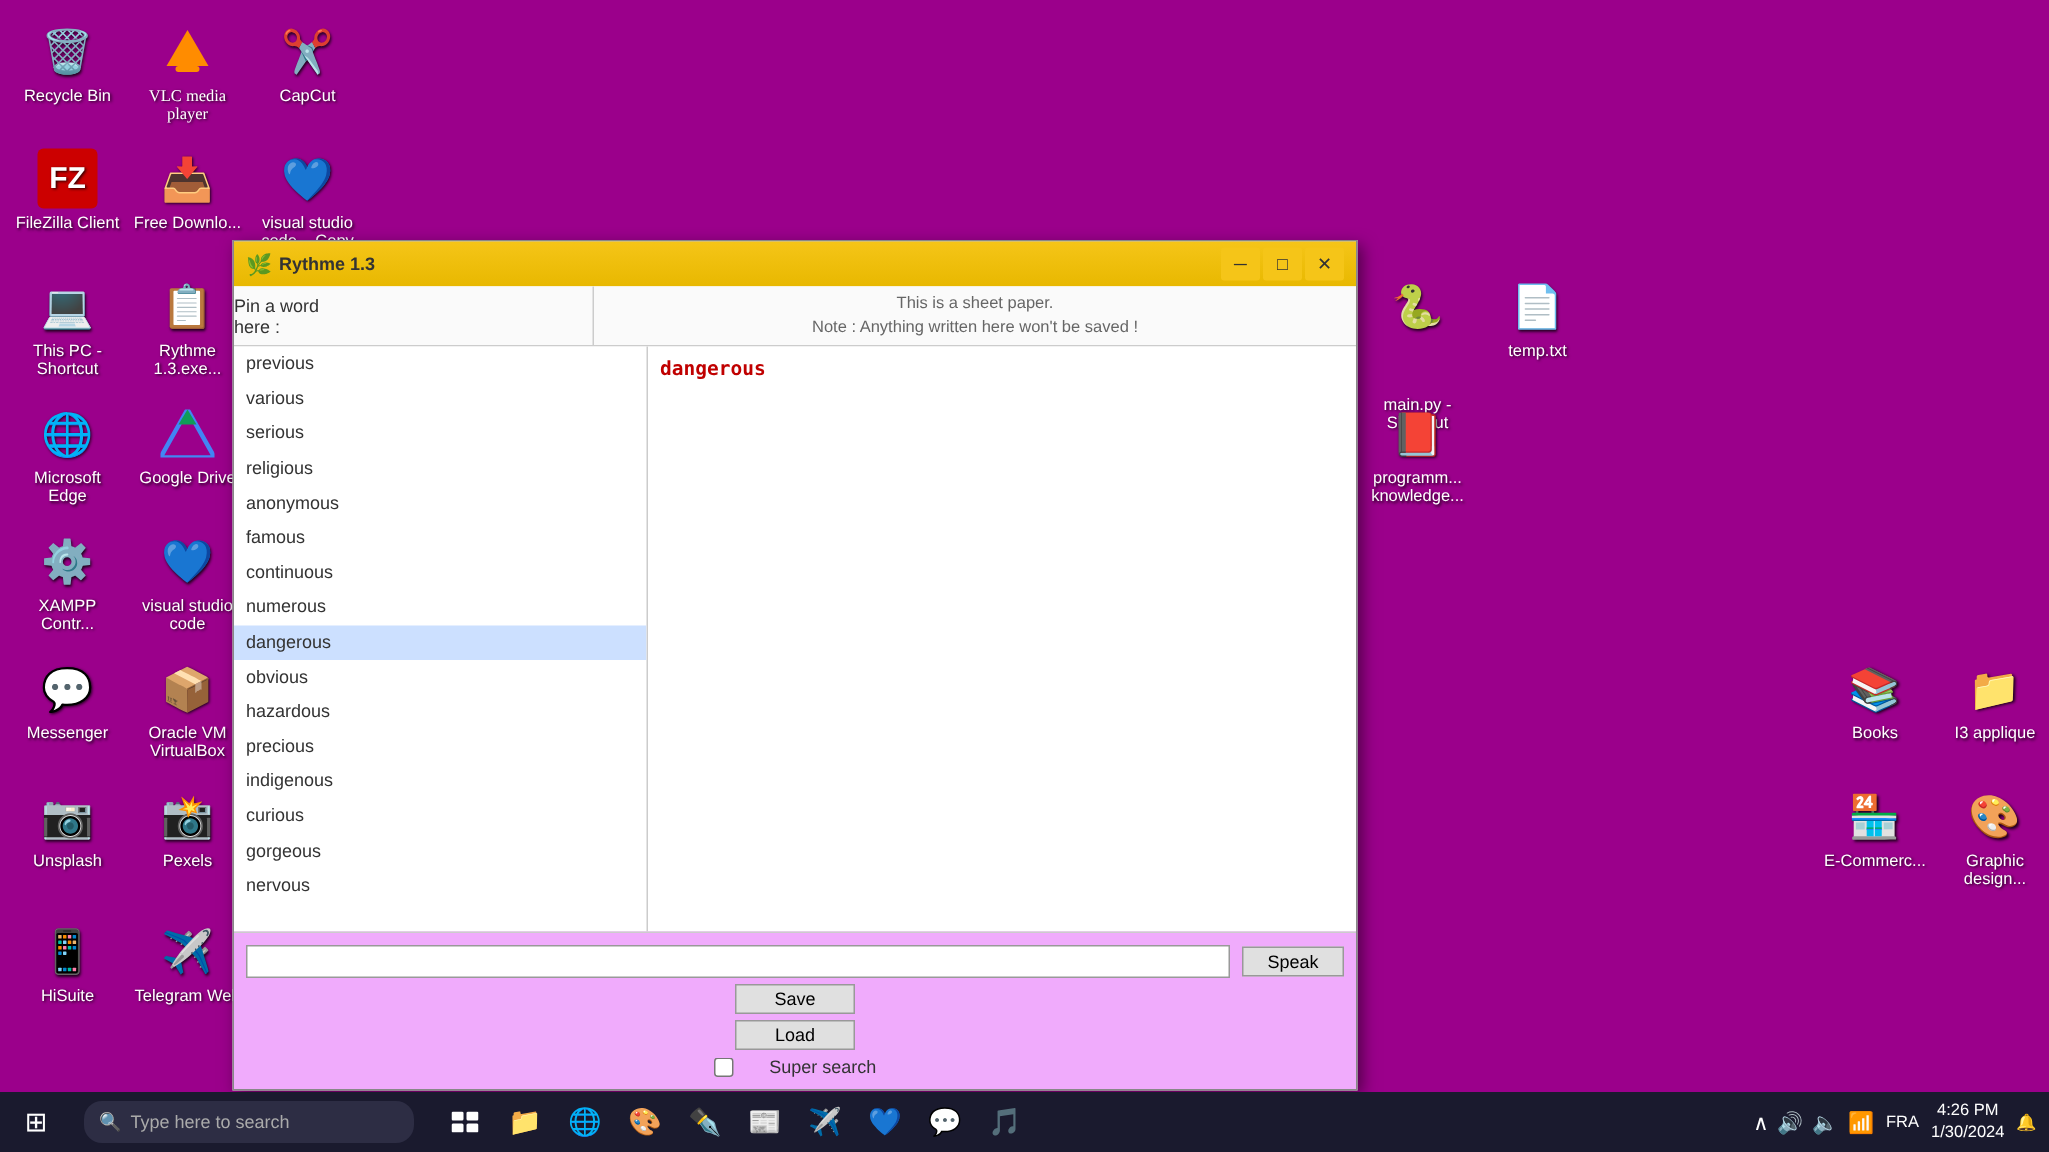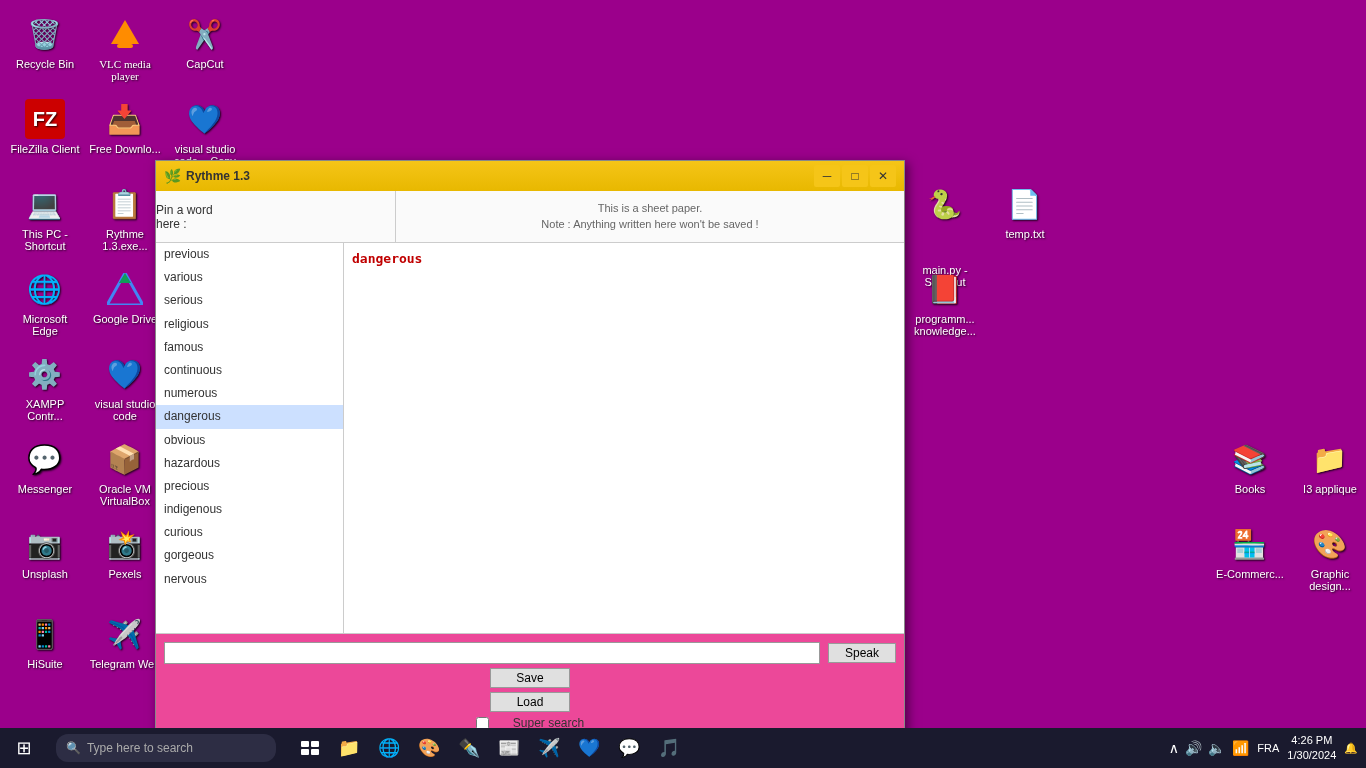--- a/index.html
+++ b/index.html
@@ -164,21 +164,21 @@
     
     .window-content {
       display: flex;
       flex-direction: column;
       background: white;
     }
 
     
     .window-top-bar {
       display: flex;
-      height: 52px;
+      height: 40px;
       border-bottom: 1px solid #ccc;
     }
     .pin-section {
       width: 240px;
       display: flex;
       align-items: center;
       justify-content: center;
       border-right: 1px solid #ccc;
       font-size: 12px;
       color: #333;
@@ -203,21 +203,21 @@
       line-height: 1.4;
       background: #fafafa;
     }
 
     
     .window-main {
       display: flex;
       height: 390px;
     }
     .word-list {
-      width: 188px;
+      width: 276px;
       border-right: 1px solid #ccc;
       overflow-y: auto;
       background: white;
     }
     .word-item {
       padding: 2px 8px;
       font-size: 12px;
       color: #333;
       cursor: pointer;
       line-height: 1.6;
@@ -237,21 +237,21 @@
       resize: none;
       font-size: 13px;
       color: #c00000;
       font-weight: bold;
       padding: 4px;
     }
 
     
     .window-bottom {
       border-top: 1px solid #ccc;
-      background: #ec4899;
+      background: #f0abfc;
       padding: 8px;
       display: flex;
       flex-direction: column;
       gap: 4px;
     }
     .bottom-row1 {
       display: flex;
       align-items: center;
       justify-content: space-between;
     }
@@ -444,20 +444,21 @@
       </div>
     </div>
 
     <div class="window-main">
 
       <div class="word-list">
         <div class="word-item">previous</div>
         <div class="word-item">various</div>
         <div class="word-item">serious</div>
         <div class="word-item">religious</div>
+        <div class="word-item">anonymous</div>
         <div class="word-item">famous</div>
         <div class="word-item">continuous</div>
         <div class="word-item">numerous</div>
         <div class="word-item selected">dangerous</div>
         <div class="word-item">obvious</div>
         <div class="word-item">hazardous</div>
         <div class="word-item">precious</div>
         <div class="word-item">indigenous</div>
         <div class="word-item">curious</div>
         <div class="word-item">gorgeous</div>

